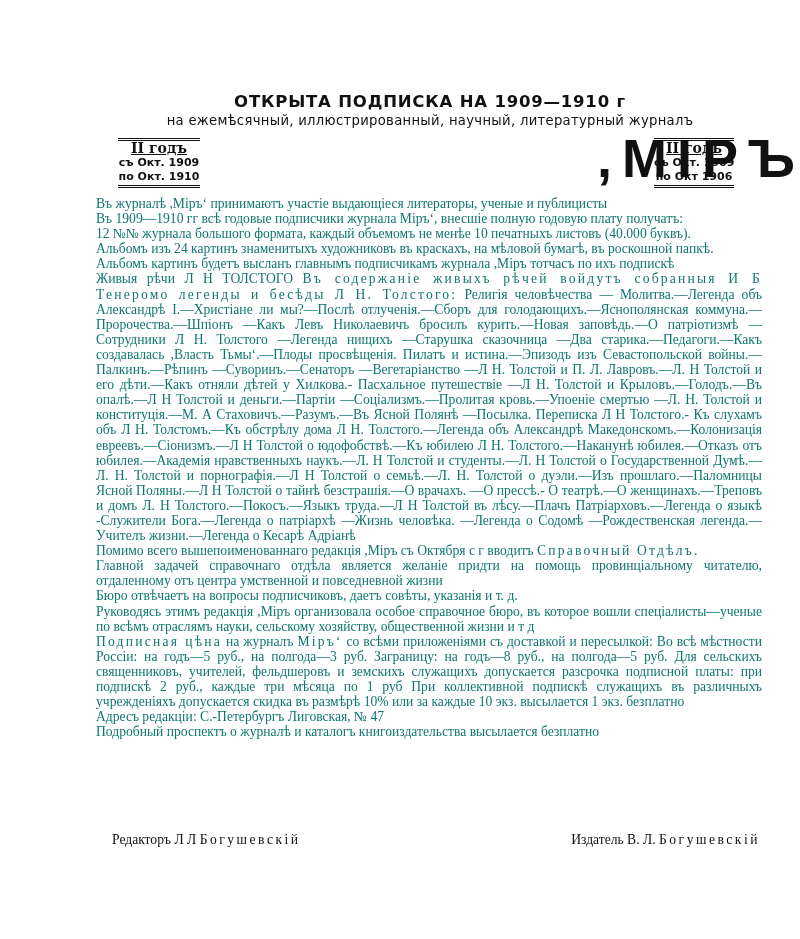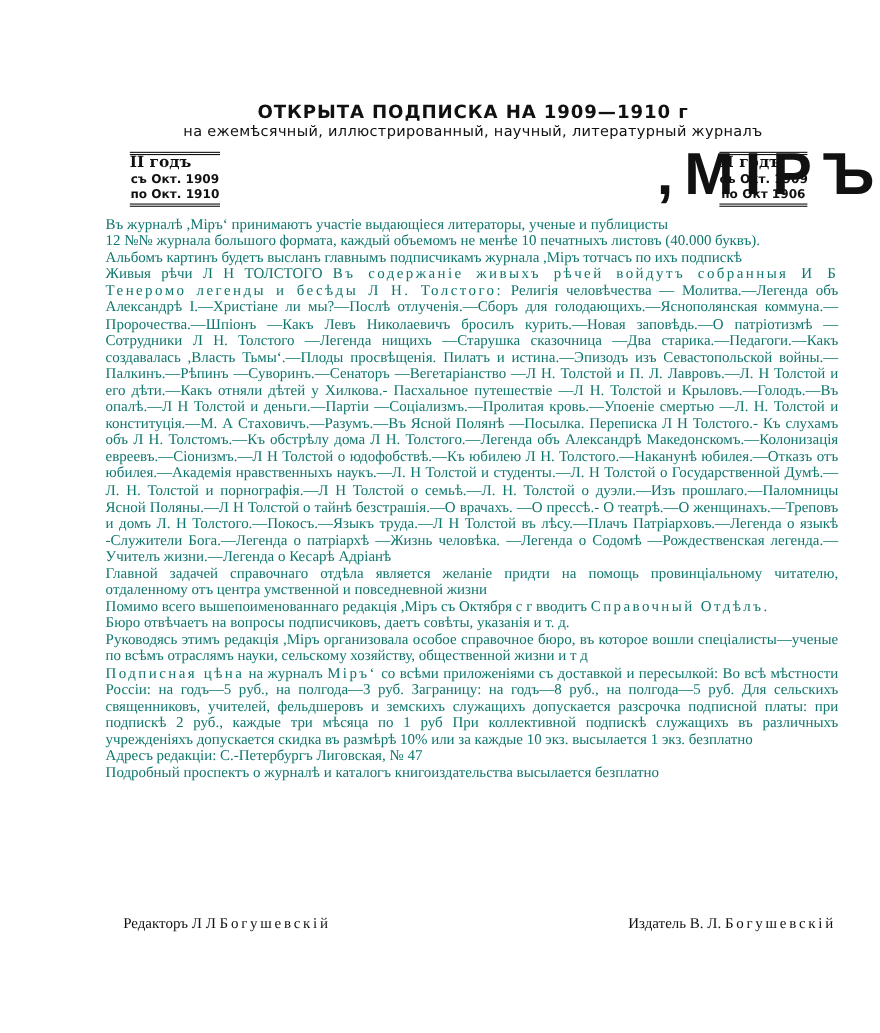--- a/index.html
+++ b/index.html
@@ -16,21 +16,21 @@
     letter-spacing: 0.3px; color: #111;
   }
   .year-box {
     position: absolute; top: 138px; width: 82px;
     font-family: "DejaVu Sans", sans-serif; font-weight: bold; color: #111;
     border-top: 3px double #111; border-bottom: 3px double #111;
     padding: 0 0 1px 0;
   }
   .year-box.left { left: 88px; }
   .year-box.right { left: 624px; width: 80px; }
-  .year-box .yb-title { font-family: "DejaVu Serif", serif; font-size: 14px; text-align: left; line-height: 15px; }
+  .year-box .yb-title { font-family: "DejaVu Serif", serif; font-size: 14px; text-align: center; line-height: 15px; text-decoration: underline; }
   .year-box .yb-line { font-size: 11px; line-height: 14px; white-space: nowrap; text-align: center; }
   .masthead {
     position: absolute; left: 0; width: 800px; top: 126px; text-align: right;
     font-family: Liberation Sans, sans-serif; font-weight: bold; font-size: 54px;
     letter-spacing: 10px; line-height: 64px; color: #111;
   }
   .body-text {
     position: absolute; left: 66px; top: 196px; width: 666px;
     font-family: "Liberation Serif", serif; font-size: 13.6px; line-height: 15.1px;
     color: #0f766e; text-align: justify;
@@ -62,34 +62,36 @@
   <div class="masthead">,МІРЪ‘</div>
 
   <div class="year-box right">
     <div class="yb-title">II годъ</div>
     <div class="yb-line">съ Окт. 1909</div>
     <div class="yb-line">по Окт 1906</div>
   </div>
 
   <div class="body-text">
     <p>Въ журналѣ ,Міръ‘ принимаютъ участіе выдающіеся литераторы, ученые и публицисты</p>
+    <p>Въ 1909—1910 гг всѣ годовые подписчики журнала Міръ‘, внесшіе полную годовую плату получатъ:</p>
     <p>12 №№ журнала большого формата, каждый объемомъ не менѣе 10 печатныхъ листовъ (40.000 буквъ).</p>
+    <p>Альбомъ изъ 24 картинъ знаменитыхъ художниковъ въ краскахъ, на мѣловой бумагѣ, въ роскошной папкѣ.</p>
     <p>Альбомъ картинъ будетъ высланъ главнымъ подписчикамъ журнала ,Міръ тотчасъ по ихъ подпискѣ</p>
 
     <p>
       <span>Живыя рѣчи Л Н ТОЛСТОГО</span>
       <span class="spaced">Въ содержаніе живыхъ рѣчей войдутъ собранныя И Б Тенеромо легенды и бесѣды Л Н. Толстого:</span>
       <span>Религія человѣчества — Молитва.—Легенда объ Александрѣ I.—Христіане ли мы?—Послѣ отлученія.—Сборъ для голодающихъ.—Яснополянская коммуна.—Пророчества.—Шпіонъ —Какъ Левъ Николаевичъ бросилъ курить.—Новая заповѣдь.—О патріотизмѣ —Сотрудники Л Н. Толстого —Легенда нищихъ —Старушка сказочница —Два старика.—Педагоги.—Какъ создавалась ,Власть Тьмы‘.—Плоды просвѣщенія. Пилатъ и истина.—Эпизодъ изъ Севастопольской войны.—Палкинъ.—Рѣпинъ —Суворинъ.—Сенаторъ —Вегетаріанство —Л Н. Толстой и П. Л. Лавровъ.—Л. Н Толстой и его дѣти.—Какъ отняли дѣтей у Хилкова.- Пасхальное путешествіе —Л Н. Толстой и Крыловъ.—Голодъ.—Въ опалѣ.—Л Н Толстой и деньги.—Партіи —Соціализмъ.—Пролитая кровь.—Упоеніе смертью —Л. Н. Толстой и конституція.—М. А Стаховичъ.—Разумъ.—Въ Ясной Полянѣ —Посылка. Переписка Л Н Толстого.- Къ слухамъ объ Л Н. Толстомъ.—Къ обстрѣлу дома Л Н. Толстого.—Легенда объ Александрѣ Македонскомъ.—Колонизація евреевъ.—Сіонизмъ.—Л Н Толстой о юдофобствѣ.—Къ юбилею Л Н. Толстого.—Наканунѣ юбилея.—Отказъ отъ юбилея.—Академія нравственныхъ наукъ.—Л. Н Толстой и студенты.—Л. Н Толстой о Государственной Думѣ.—Л. Н. Толстой и порнографія.—Л Н Толстой о семьѣ.—Л. Н. Толстой о дуэли.—Изъ прошлаго.—Паломницы Ясной Поляны.—Л Н Толстой о тайнѣ безстрашія.—О врачахъ. —О прессѣ.- О театрѣ.—О женщинахъ.—Треповъ и домъ Л. Н Толстого.—Покосъ.—Языкъ труда.—Л Н Толстой въ лѣсу.—Плачъ Патріарховъ.—Легенда о языкѣ -Служители Бога.—Легенда о патріархѣ —Жизнь человѣка. —Легенда о Содомѣ —Рождественская легенда.—Учителъ жизни.—Легенда о Кесарѣ Адріанѣ</span>
     </p>
 
-    <p>Главной задачей справочнаго отдѣла является желаніе придти на помощь провинціальному читателю, отдаленному отъ центра умственной и повседневной жизни</p>
     <p>
       <span>Помимо всего вышепоименованнаго редакція ,Міръ съ Октября с г вводитъ</span>
       <span class="spaced">Справочный Отдѣлъ.</span>
     </p>
+    <p>Главной задачей справочнаго отдѣла является желаніе придти на помощь провинціальному читателю, отдаленному отъ центра умственной и повседневной жизни</p>
     <p>Бюро отвѣчаетъ на вопросы подписчиковъ, даетъ совѣты, указанія и т. д.</p>
     <p>Руководясь этимъ редакція ,Міръ организовала особое справочное бюро, въ которое вошли спеціалисты—ученые по всѣмъ отраслямъ науки, сельскому хозяйству, общественной жизни и т д</p>
 
     <p>
       <span class="spaced">Подписная цѣна</span>
       <span>на журналъ</span>
       <span class="spaced">Міръ‘</span>
       <span>со всѣми приложеніями съ доставкой и пересылкой:</span>
       <span>Во всѣ мѣстности Россіи: на годъ—5 руб., на полгода—3 руб. Заграницу: на годъ—8 руб., на полгода—5 руб. Для сельскихъ священниковъ, учителей, фельдшеровъ и земскихъ служащихъ допускается разсрочка подписной платы: при подпискѣ 2 руб., каждые три мѣсяца по 1 руб При коллективной подпискѣ служащихъ въ различныхъ учрежденіяхъ допускается скидка въ размѣрѣ 10% или за каждые 10 экз. высылается 1 экз. безплатно</span>
     </p>

